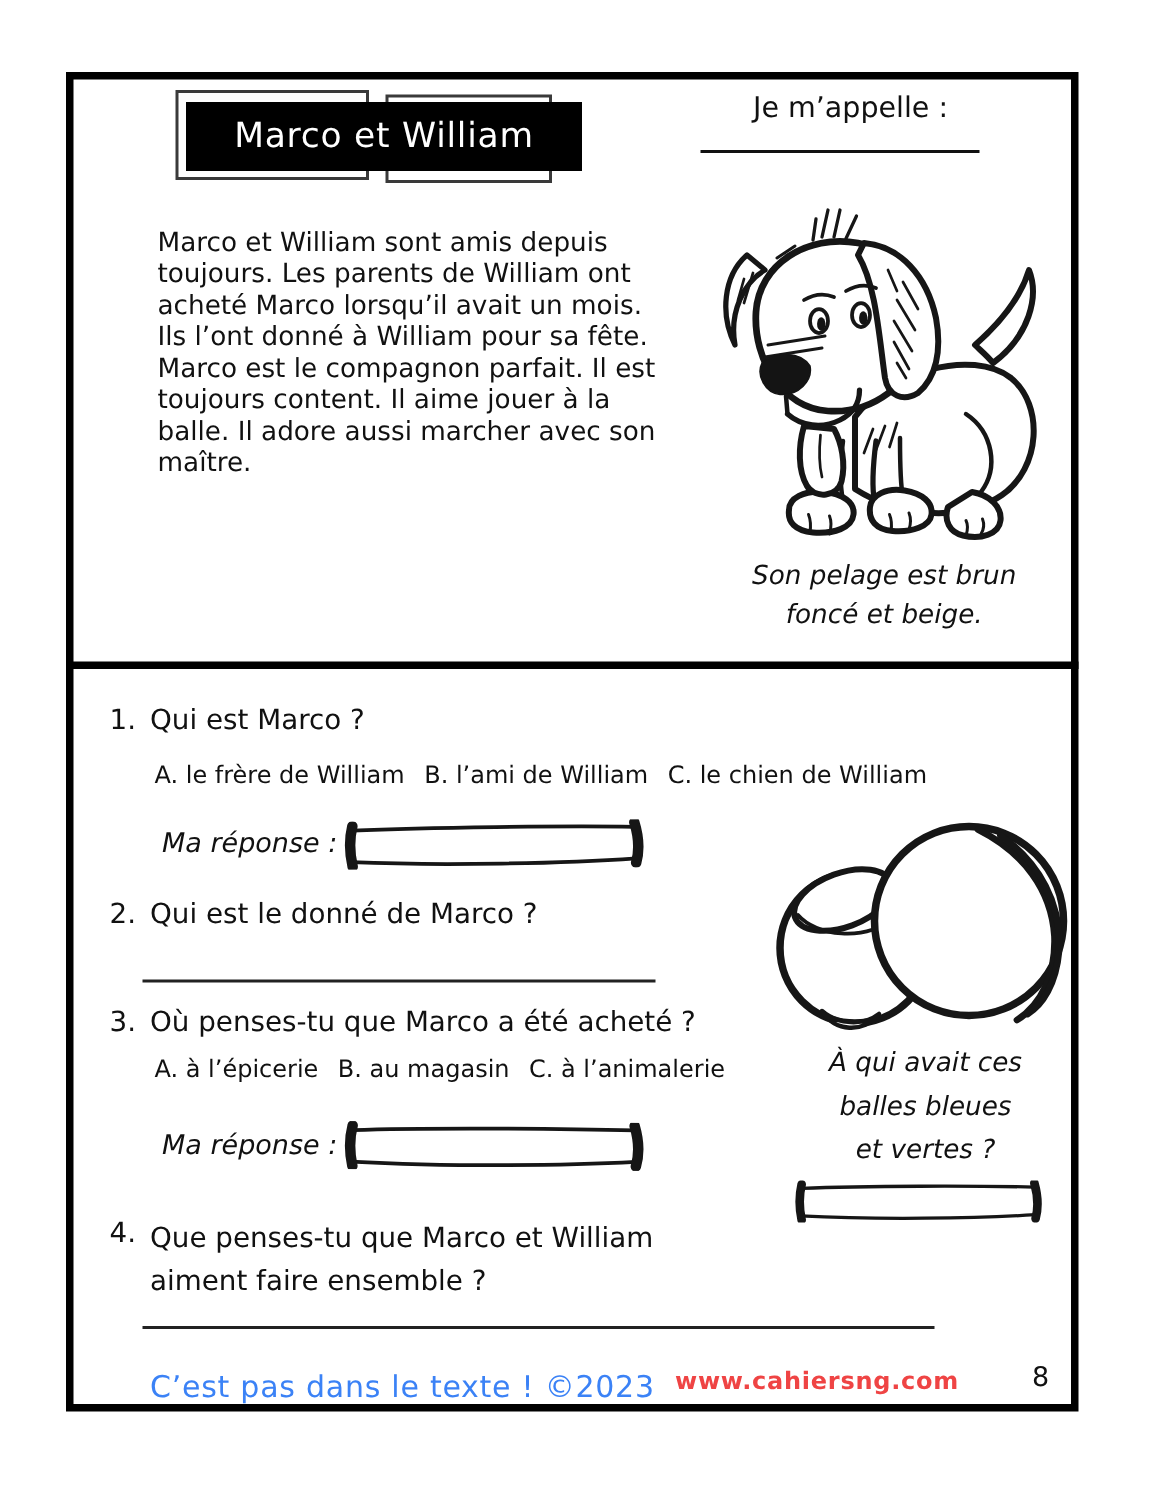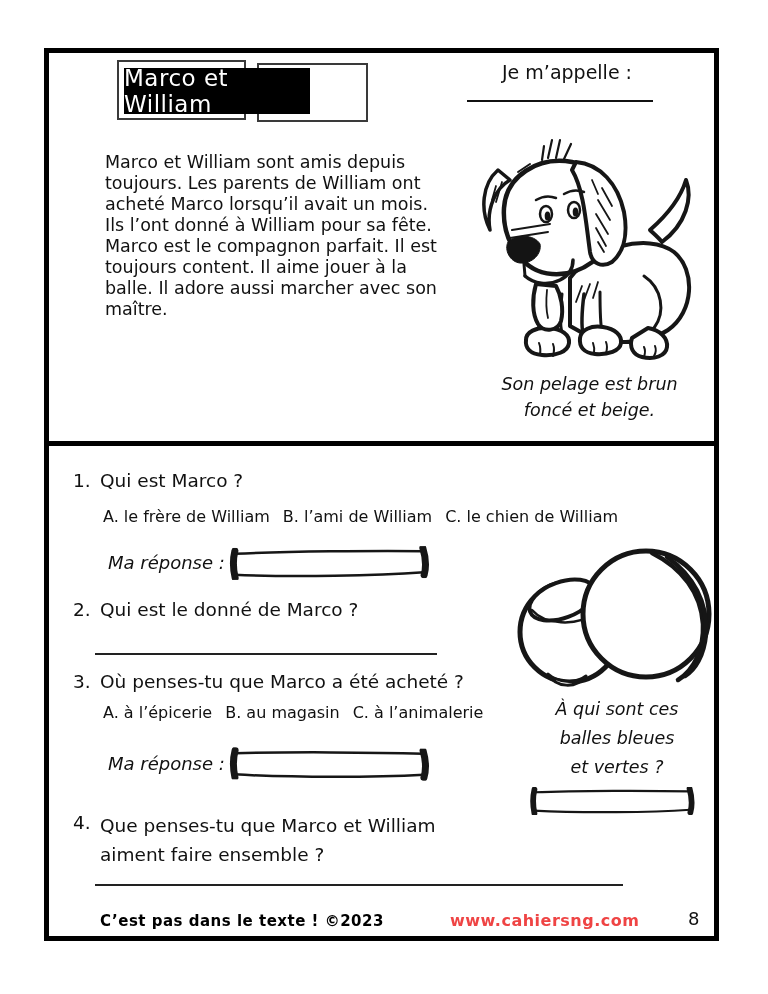--- a/index.html
+++ b/index.html
@@ -11,21 +11,21 @@
     position:absolute;left:44px;top:48px;width:675px;height:893px;
     border:5px solid #000;box-sizing:border-box;background:#fff;
   }
   .divider{position:absolute;left:44px;top:441px;width:675px;height:5px;background:#000;}
 
   
   .title-outline{position:absolute;border:2px solid #3a3a3a;background:#fff;box-sizing:border-box;}
   .title-outline.left{left:117px;top:60px;width:129px;height:60px;}
   .title-outline.right{left:257px;top:63px;width:111px;height:59px;}
   .title-box{
-    position:absolute;left:124px;top:68px;width:186px;height:46px;background:#000;color:#fff;
+    position:absolute;left:124px;top:68px;width:264px;height:46px;background:#000;color:#fff;
     display:flex;align-items:center;justify-content:center;font-size:23px;letter-spacing:.5px;
   }
 
   .name-prompt{position:absolute;left:502px;top:61px;font-size:19px;}
   .name-line{position:absolute;left:467px;top:100px;width:186px;border-top:2px solid #111;}
 
   .reading-text{position:absolute;left:105px;top:152px;width:344px;font-size:17.5px;line-height:21px;}
 
   .dog-art{position:absolute;left:452px;top:128px;width:262px;height:245px;}
   .dog-caption{
@@ -40,21 +40,21 @@
   .abox{position:absolute;}
   .abox svg{display:block;width:100%;height:100%;}
   .aline{position:absolute;border-top:2px solid #222;}
 
   .balls-art{position:absolute;left:506px;top:544px;width:210px;height:150px;}
   .balls-caption{
     position:absolute;left:518px;top:695px;width:198px;text-align:center;
     font-style:italic;font-size:17.5px;line-height:29px;
   }
 
-  .footer-credit{position:absolute;left:100px;top:912px;font-size:15px;font-weight:bold;color:#000000;letter-spacing:.5px;}
+  .footer-credit{position:absolute;left:100px;top:912px;font-size:20px;font-weight:normal;color:#3b82f6;letter-spacing:.5px;}
   .footer-site{position:absolute;left:450px;top:911px;font-size:16px;font-weight:bold;color:#ef4444;letter-spacing:.5px;text-decoration:none;}
   .page-num{position:absolute;left:688px;top:908px;font-size:18px;color:#111;}
 
   .q4-lines{line-height:28.5px;}
   svg .ink{stroke:#161616;fill:none;stroke-linecap:round;stroke-linejoin:round;}
   svg .inkfill{stroke:#161616;fill:#ffffff;stroke-linecap:round;stroke-linejoin:round;}
 </style>
 </head>
 <body>
 
@@ -173,21 +173,21 @@
   <div class="abox" style="left:226px;top:748px;width:206px;height:32px;transform:rotate(0.4deg);">
     <svg viewBox="0 0 206 32" preserveAspectRatio="none">
       <path class="ink" stroke-width="2.5" d="M9 6 C60 4 150 4 197 5"></path>
       <path class="ink" stroke-width="2.5" d="M8 27 C70 30 150 29 198 26"></path>
       <path class="ink" stroke-width="7" d="M9 3 C7 11 7 21 9 30"></path>
       <path class="ink" stroke-width="7" d="M197 2 C200 12 200 22 198 29"></path>
     </svg>
   </div>
 
   <div class="balls-caption">
-    <div>À qui sont ces</div>
+    <div>À qui avait ces</div>
     <div>balles bleues</div>
     <div>et vertes ?</div>
   </div>
   <div class="abox" style="left:527px;top:787px;width:170px;height:28px;">
     <svg viewBox="0 0 206 32" preserveAspectRatio="none">
       <path class="ink" stroke-width="2.5" d="M9 6 C60 4 150 4 197 5"></path>
       <path class="ink" stroke-width="2.5" d="M8 27 C70 30 150 29 198 26"></path>
       <path class="ink" stroke-width="7" d="M9 3 C7 11 7 21 9 30"></path>
       <path class="ink" stroke-width="7" d="M197 2 C200 12 200 22 198 29"></path>
     </svg>

